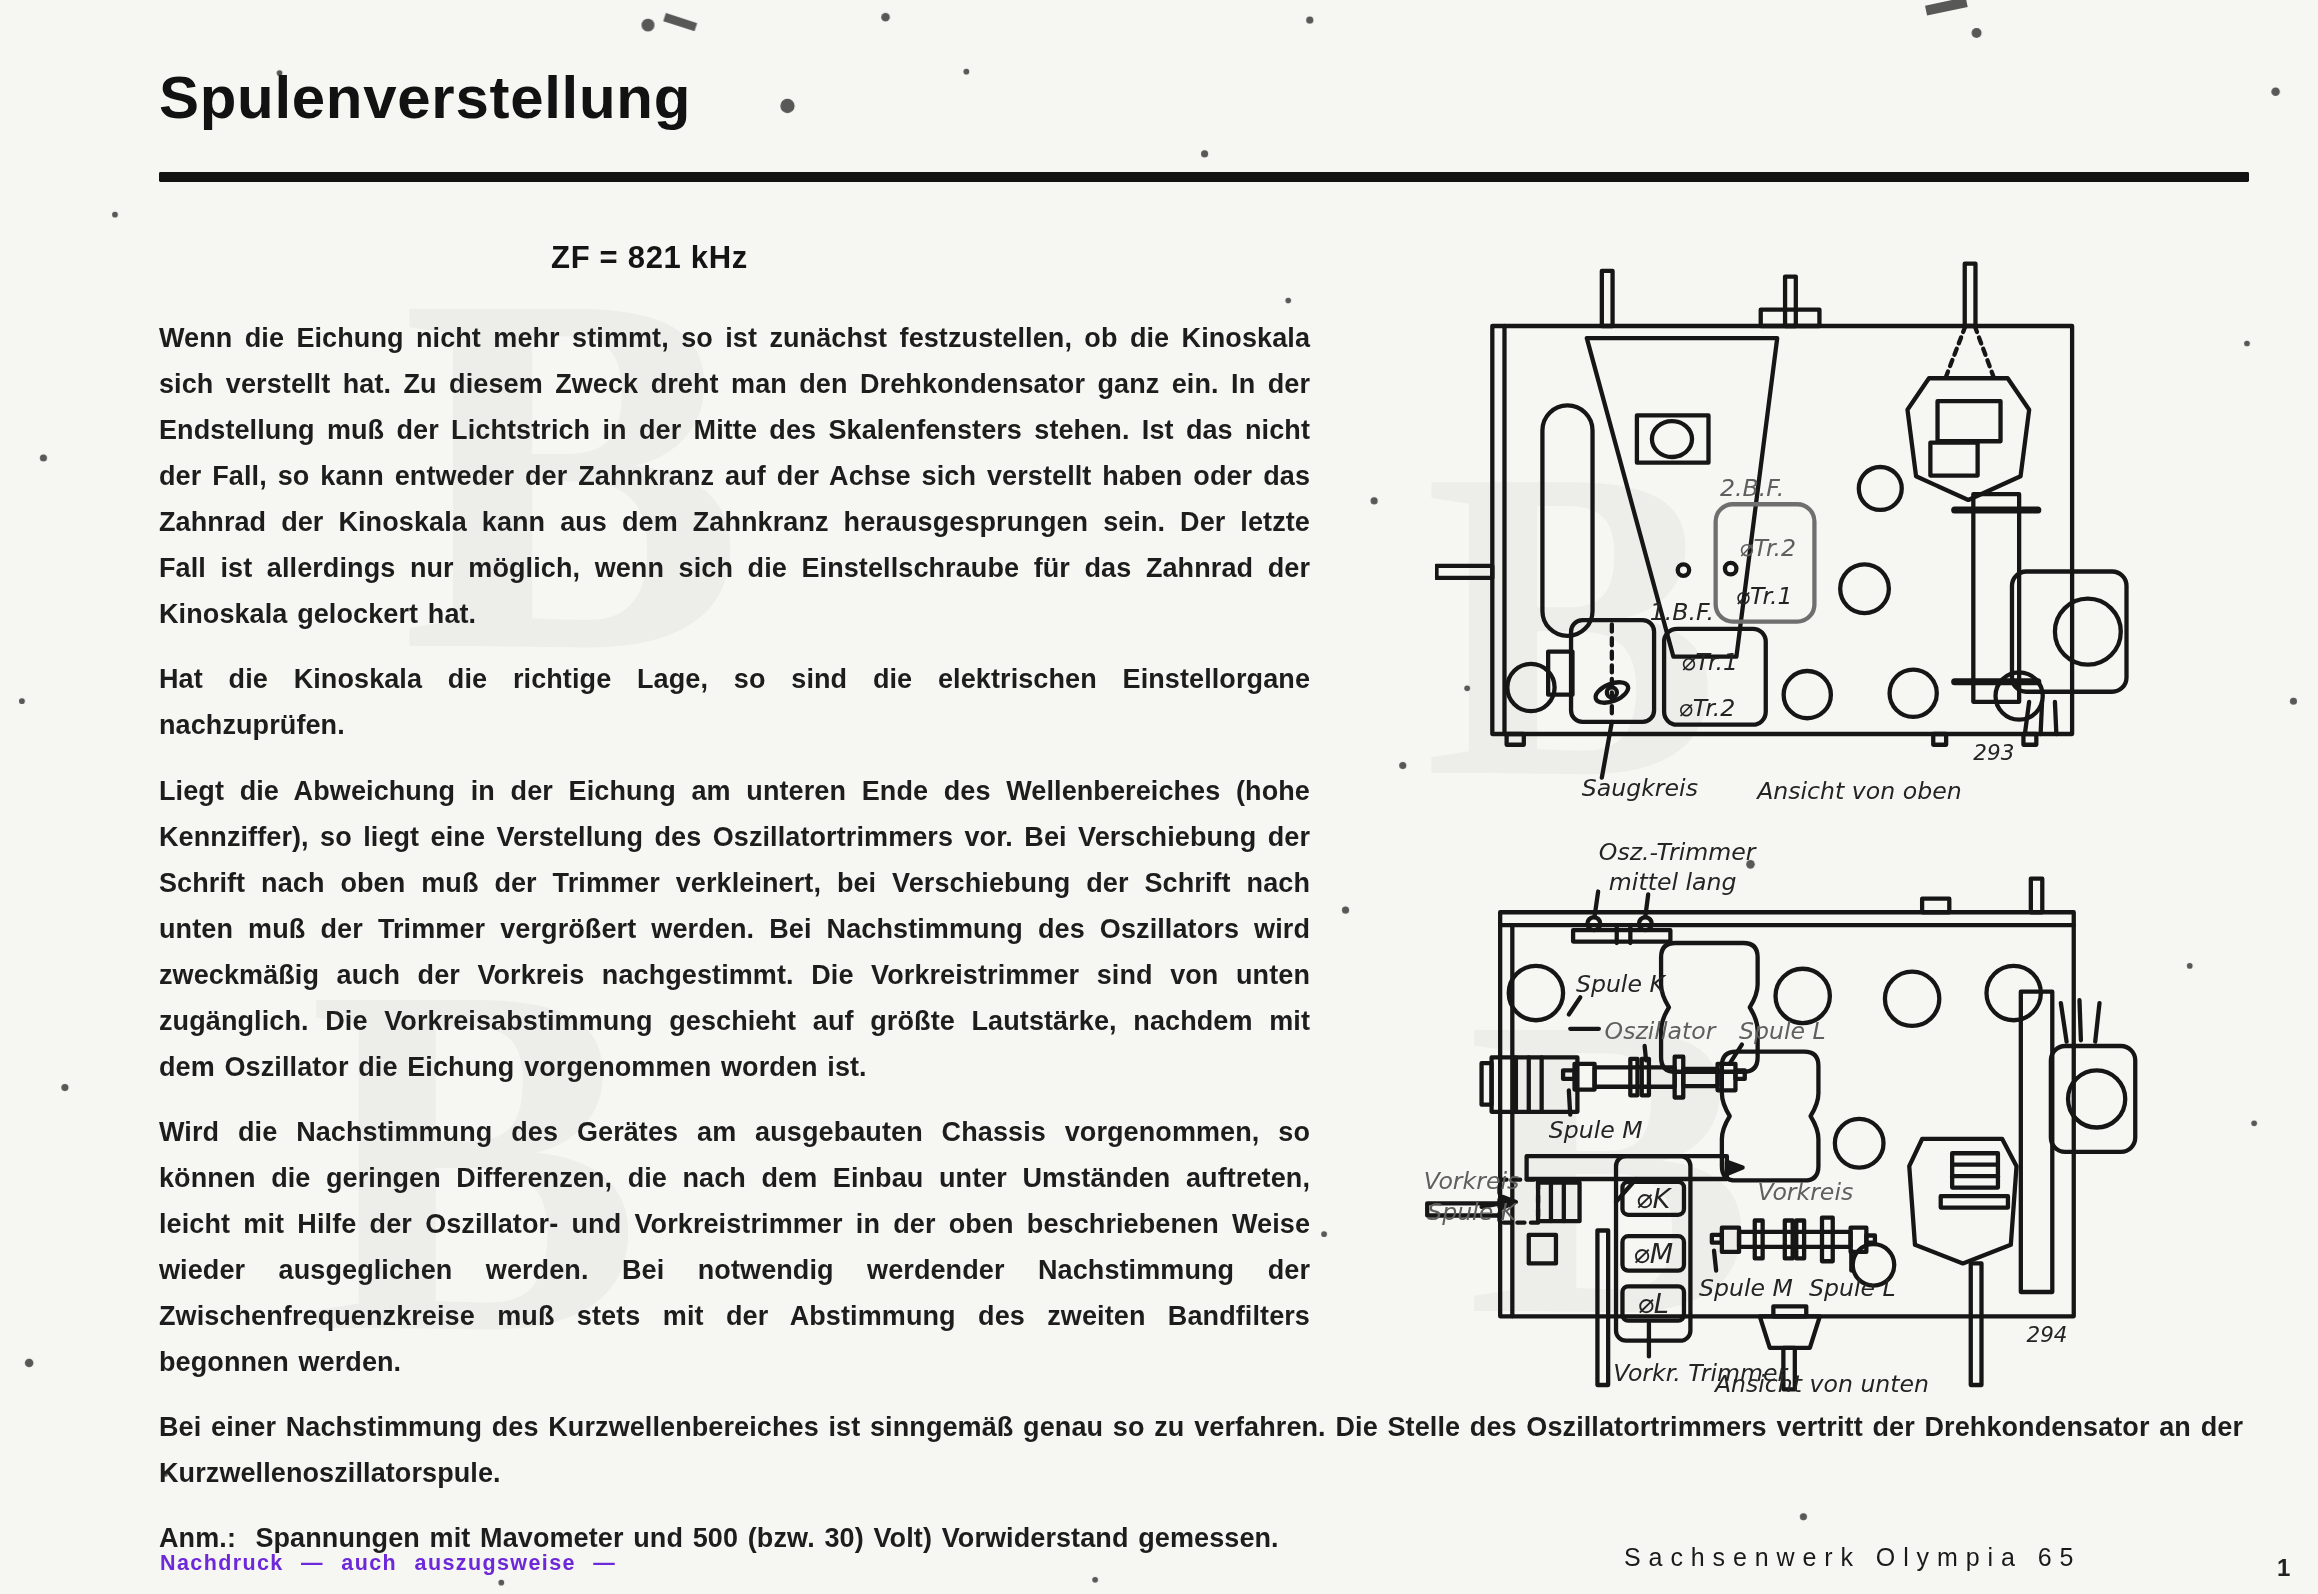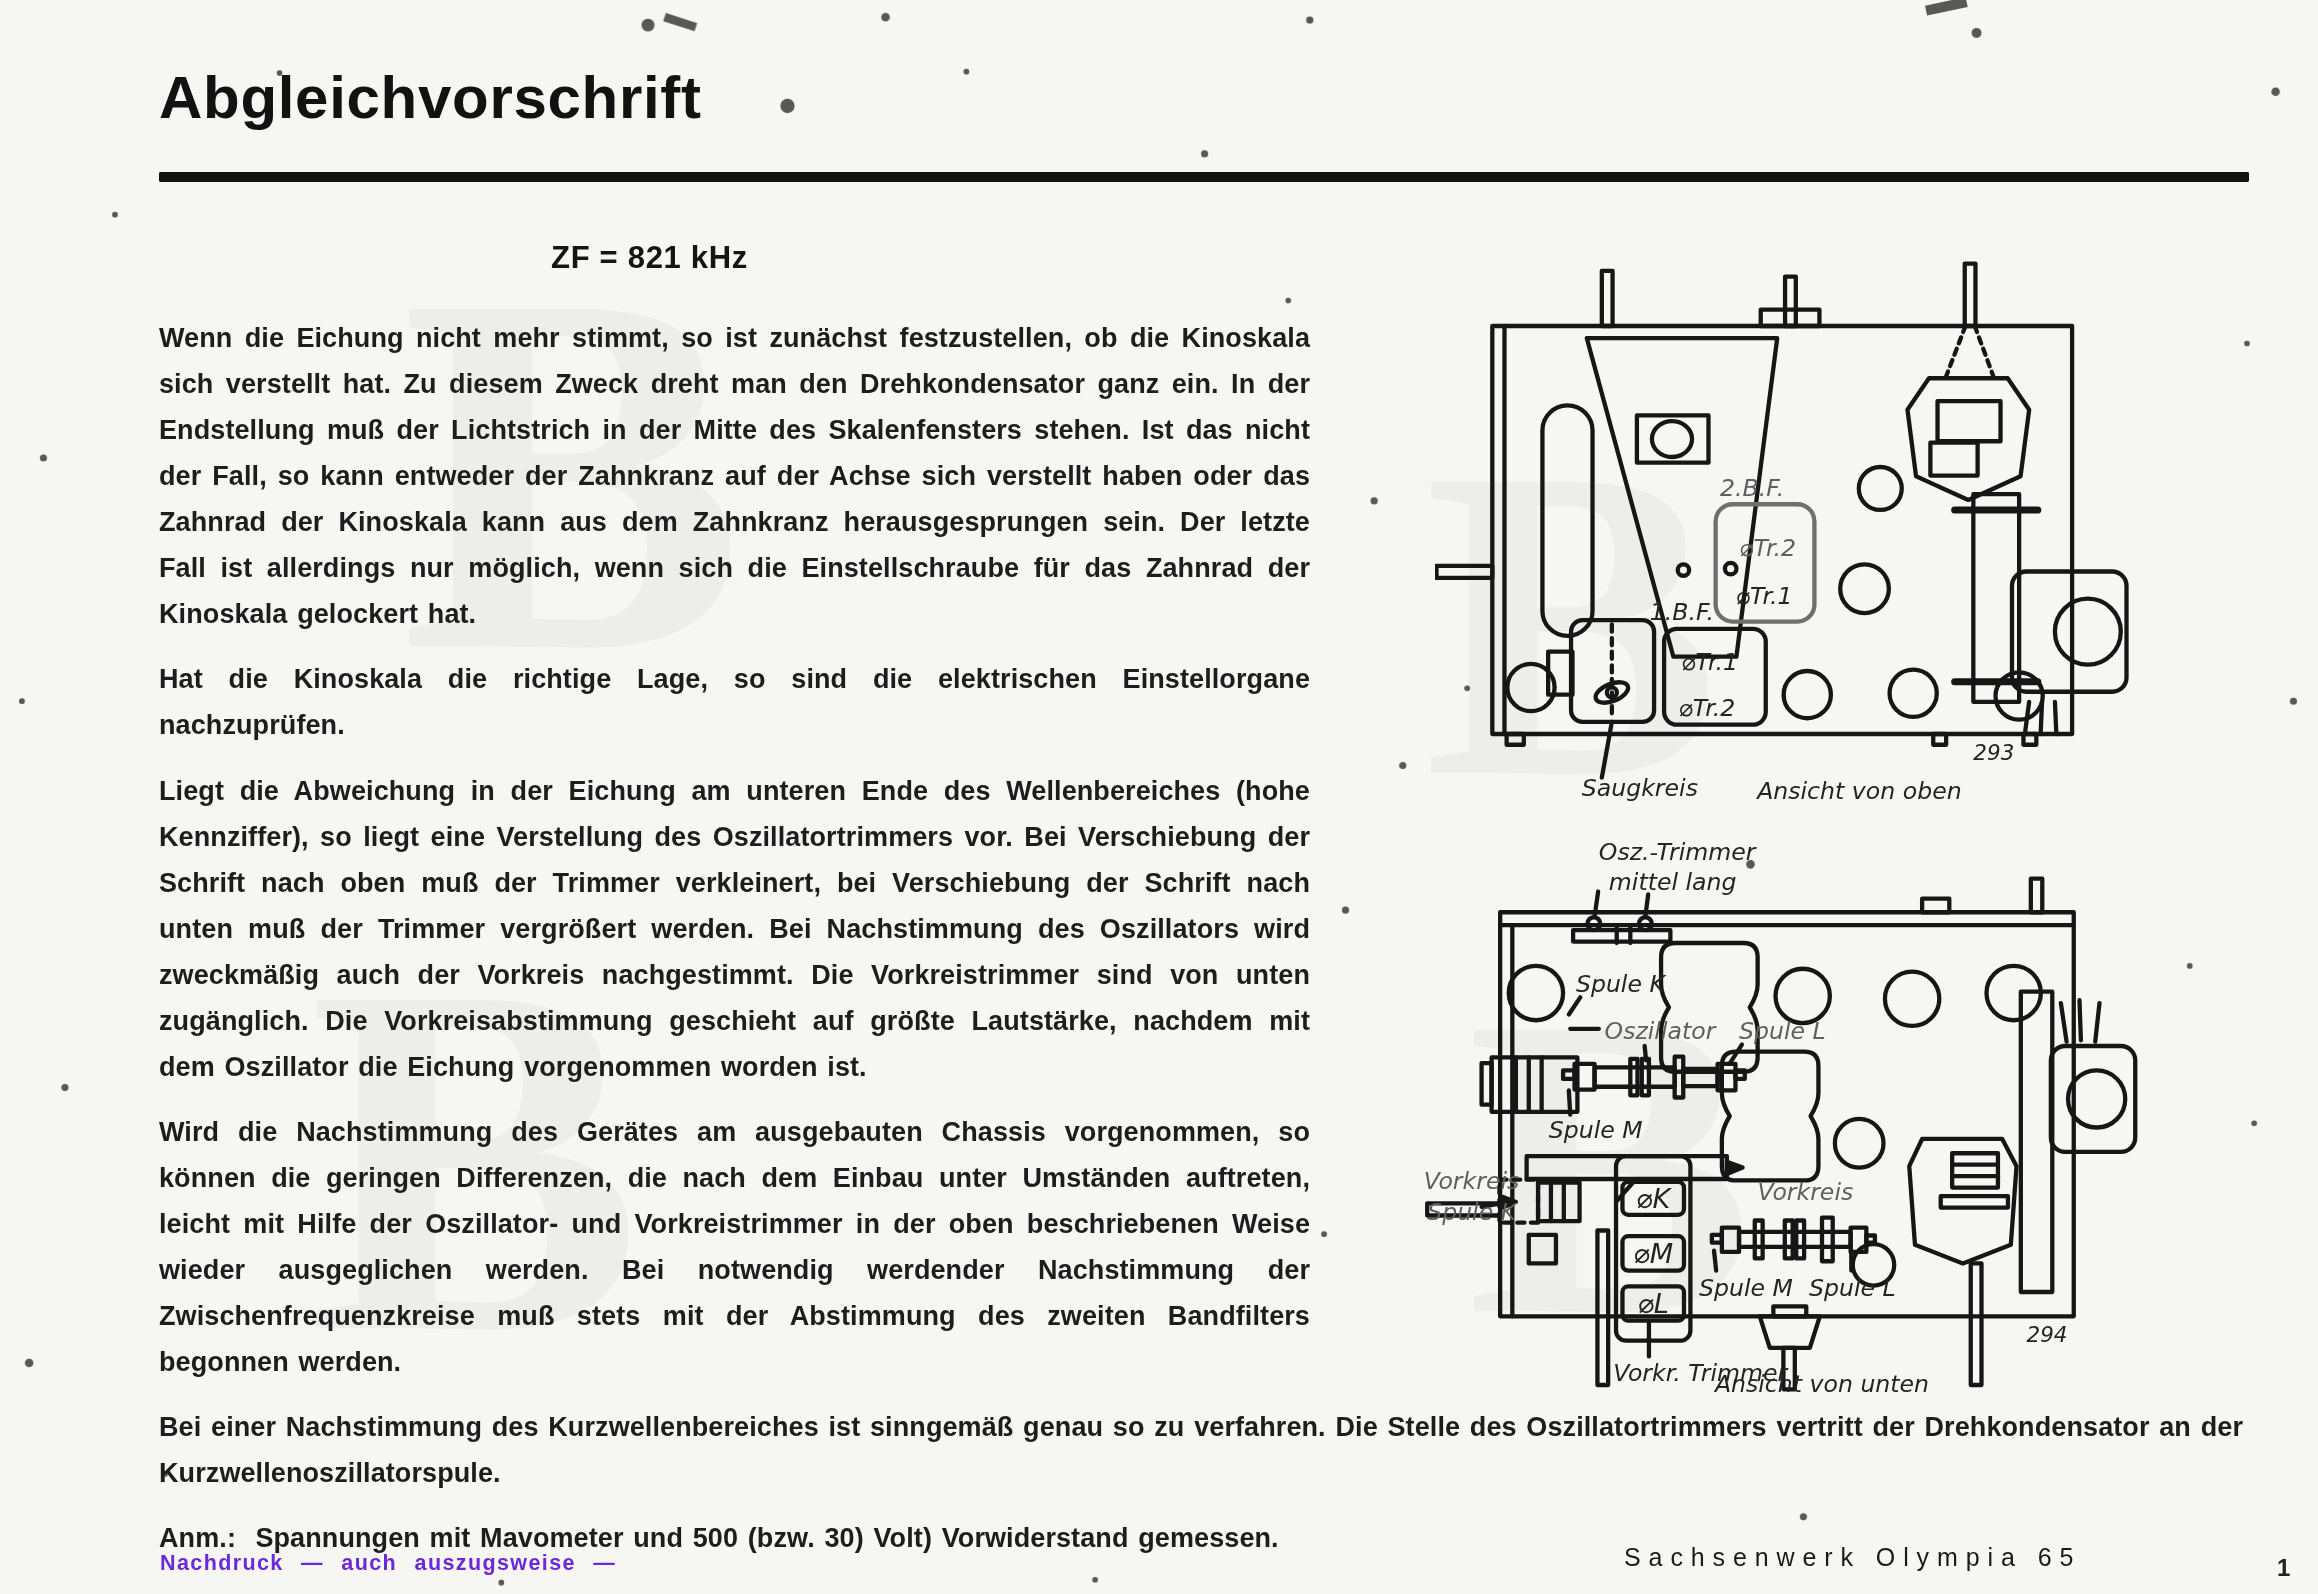--- a/index.html
+++ b/index.html
@@ -106,21 +106,21 @@
         <circle cx="3060" cy="1350" r="4"></circle>
       <circle cx="230" cy="2060" r="4"></circle>
         <circle cx="2520" cy="2120" r="5"></circle>
       <circle cx="1530" cy="2208" r="4"></circle>
         <circle cx="700" cy="2212" r="4"></circle>
       <circle cx="1350" cy="100" r="4"></circle>
         <circle cx="2446" cy="1208" r="6"></circle>
     </g>
   </svg>
 
-  <h1 class="title">Abgleichvorschrift</h1>
+  <h1 class="title">Spulenverstellung</h1>
   <div class="rule"></div>
   <div class="zf">ZF  =  821 kHz</div>
 
   <div class="textcol">
     <p>Wenn die Eichung nicht mehr stimmt, so ist zunächst festzustellen, ob die Kinoskala sich verstellt hat. Zu diesem Zweck dreht man den Drehkondensator ganz ein. In der Endstellung muß der Lichtstrich in der Mitte des Skalenfensters stehen. Ist das nicht der Fall, so kann entweder der Zahnkranz auf der Achse sich verstellt haben oder das Zahnrad der Kinoskala kann aus dem Zahnkranz herausgesprungen sein. Der letzte Fall ist allerdings nur möglich, wenn sich die Einstellschraube für das Zahnrad der Kinoskala gelockert hat.</p>
     <p>Hat die Kinoskala die richtige Lage, so sind die elektrischen Einstellorgane nachzuprüfen.</p>
     <p>Liegt die Abweichung in der Eichung am unteren Ende des Wellenbereiches (hohe Kennziffer), so liegt eine Verstellung des Oszillatortrimmers vor. Bei Verschiebung der Schrift nach oben muß der Trimmer verkleinert, bei Verschiebung der Schrift nach unten muß der Trimmer vergrößert werden. Bei Nachstimmung des Oszillators wird zweckmäßig auch der Vorkreis nachgestimmt. Die Vorkreistrimmer sind von unten zugänglich. Die Vorkreisabstimmung geschieht auf größte Lautstärke, nachdem mit dem Oszillator die Eichung vorgenommen worden ist.</p>
     <p>Wird die Nachstimmung des Gerätes am ausgebauten Chassis vorgenommen, so können die geringen Differenzen, die nach dem Einbau unter Umständen auftreten, leicht mit Hilfe der Oszillator- und Vorkreistrimmer in der oben beschriebenen Weise wieder ausgeglichen werden. Bei notwendig werdender Nachstimmung der Zwischenfrequenzkreise muß stets mit der Abstimmung des zweiten Bandfilters begonnen werden.</p>
     <p class="full">Bei einer Nachstimmung des Kurzwellenbereiches ist sinngemäß genau so zu verfahren. Die Stelle des Oszillatortrimmers vertritt der Drehkondensator an der Kurzwellenoszillatorspule.</p>
     <p class="full note"><span class="note-label">Anm.:</span>&nbsp; <span>Spannungen mit Mavometer und 500 (bzw. 30) Volt) Vorwiderstand gemessen.</span></p>

